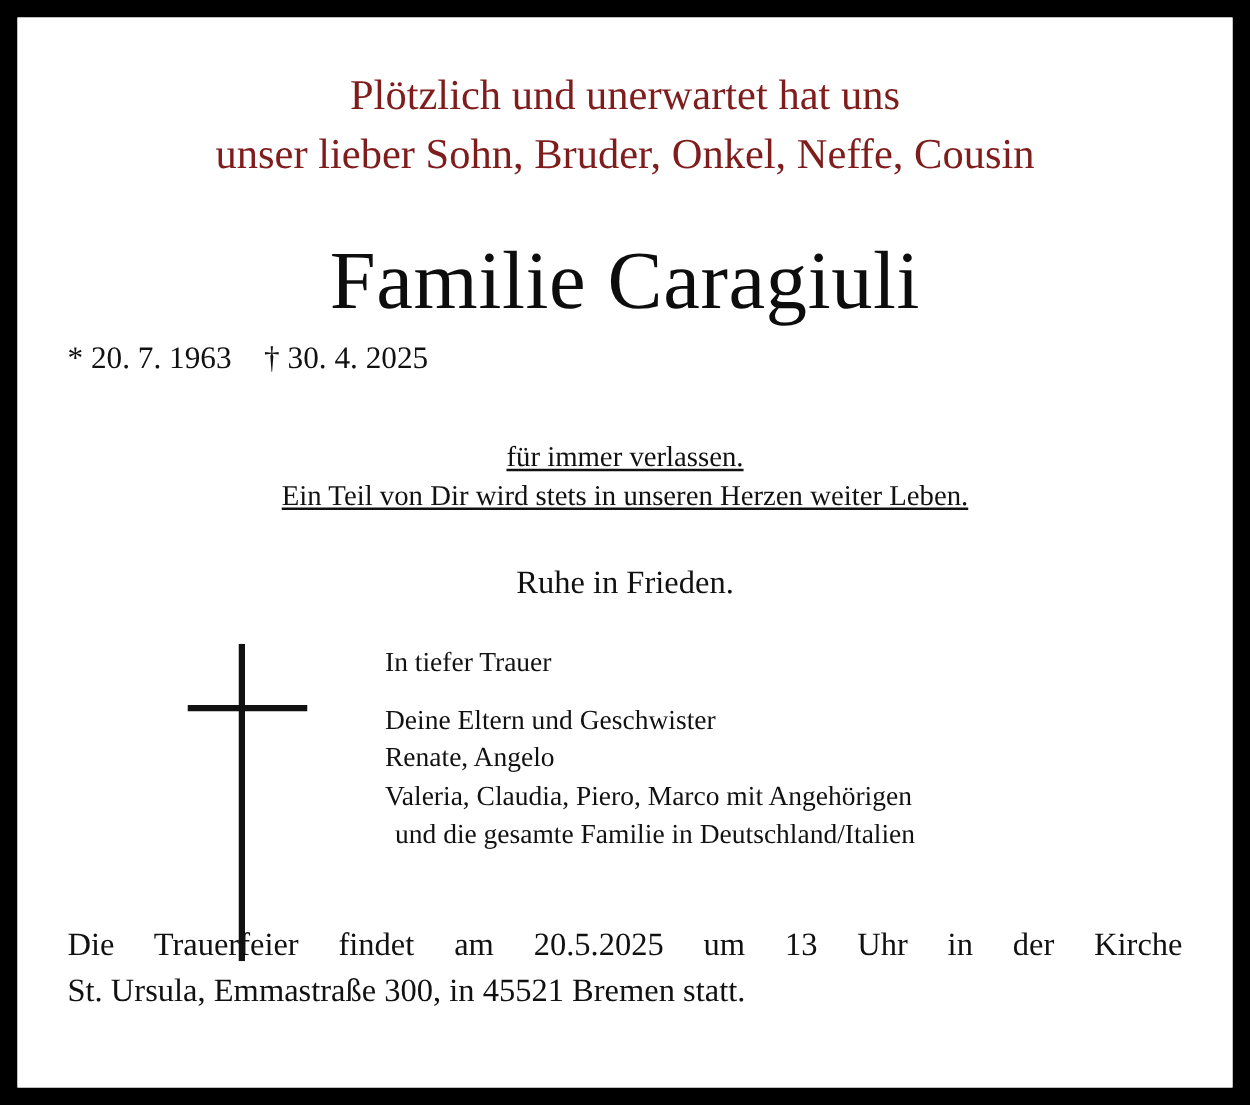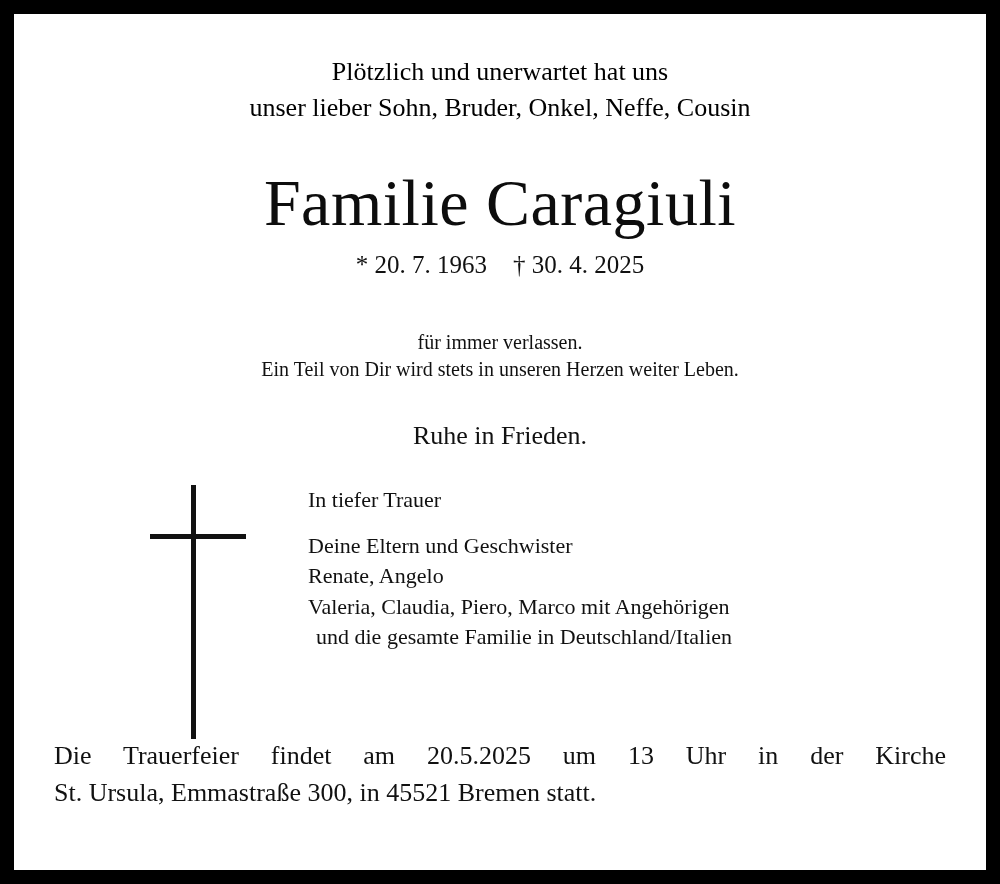--- a/index.html
+++ b/index.html
@@ -29,49 +29,50 @@
     position: relative;
     box-sizing: border-box;
     width: 100%;
     height: 100%;
     background: #ffffff;
     padding: 40px 40px 20px 40px;
   }
 
   .intro {
     text-align: center;
-    font-size: 26px;
+    font-size: 34px;
     line-height: 1.38;
-    color: #000000;
+    color: #7f1d1d;
   }
   .intro div { white-space: nowrap; }
 
   .name {
     text-align: center;
     font-size: 66px;
     line-height: 1.05;
     margin-top: 42px;
     letter-spacing: 0.5px;
     color: #0d0d0d;
   }
 
   .dates {
-    text-align: center;
+    text-align: left;
     font-size: 25px;
     margin-top: 14px;
     color: #111111;
   }
   .dates .birth { margin-right: 26px; }
 
   .verse {
     text-align: center;
-    font-size: 20px;
+    font-size: 23px;
     line-height: 1.34;
     margin-top: 50px;
     color: #111111;
+    text-decoration: underline;
   }
 
   .rest {
     text-align: center;
     font-size: 26px;
     margin-top: 38px;
     color: #111111;
   }
 
   .mourners-block {

